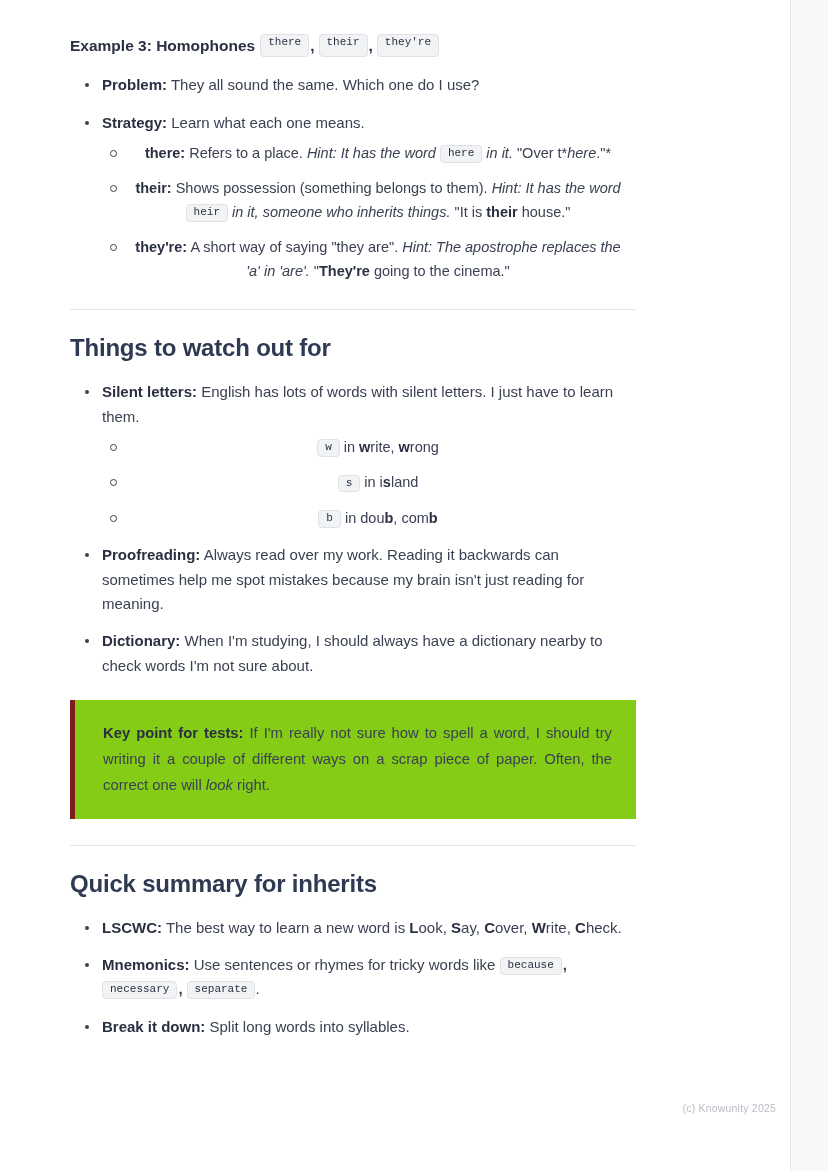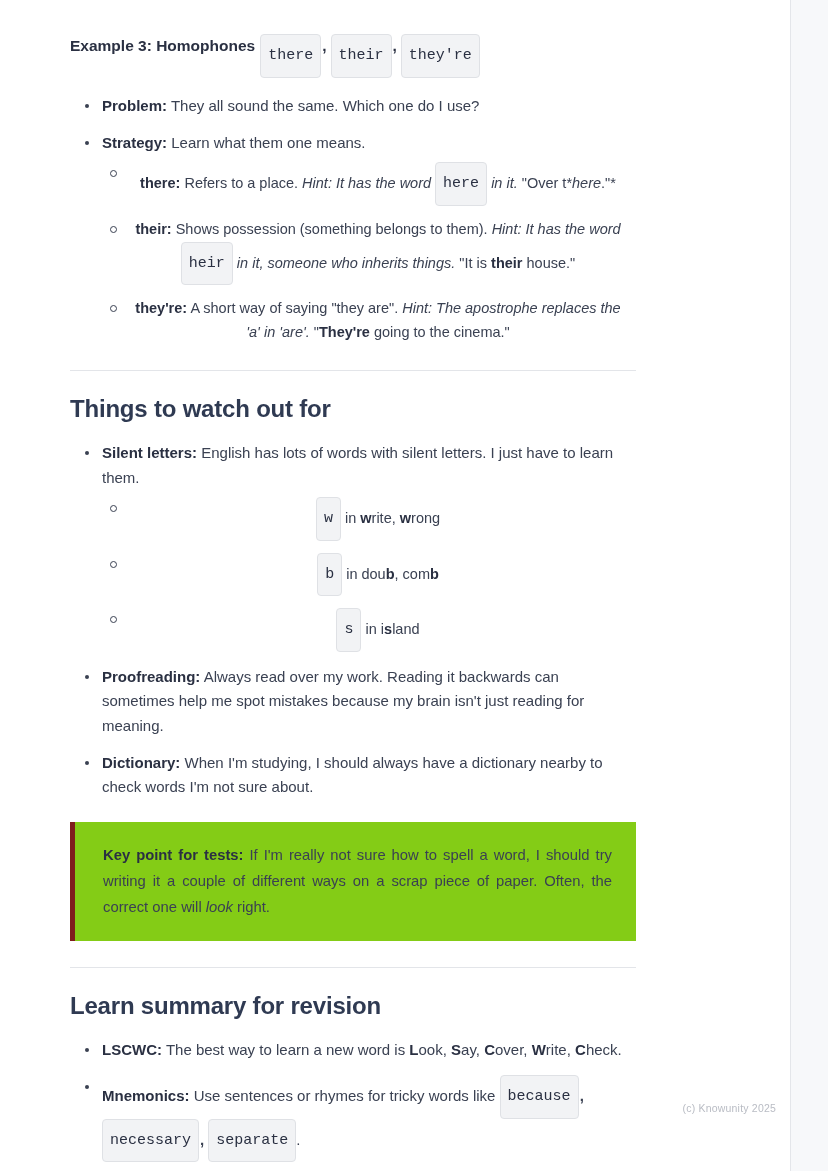--- a/index.html
+++ b/index.html
@@ -44,22 +44,22 @@
     margin-bottom: 16px;
     display: flex;
     flex-wrap: wrap;
   }
   .example-head .title { margin-right: 5px; }
   code.chip {
     font-family: "Liberation Mono", monospace;
     background: #f2f3f5;
     border: 1px solid #dfe1e5;
     border-radius: 4px;
-    padding: 10px 7px;
-    font-size: 15px;
+    padding: 0 7px;
+    font-size: 11px;
     color: #2a3042;
     font-weight: normal;
     display: inline-block;
     line-height: 1.45;
     vertical-align: middle;
   }
   .comma { margin: 0 4px 0 1px; font-weight: bold; }
   ul.bullets {
     list-style: none;
     margin: 8px;
@@ -159,21 +159,21 @@
       <code class="chip">their</code>
         <span class="comma">,</span>
       <code class="chip">they're</code>
     </div>
 
     <ul class="bullets">
       <li>
         <b>Problem:</b><span> They all sound the same. Which one do I use?</span>
       </li>
       <li>
-        <b>Strategy:</b><span> Learn what them one means.</span>
+        <b>Strategy:</b><span> Learn what each one means.</span>
 
         <ul class="sub">
           <li>
             <b>there:</b><span> Refers to a place. </span><i>Hint:</i><i> It has the word </i><code class="chip">here</code><i> in it. </i><span>"Over t*</span><i>here</i><span>."*</span>
           </li>
           <li>
             <b>their:</b><span> Shows possession (something belongs to them). </span><i>Hint:</i><i> It has the word </i><code class="chip">heir</code><i> in it, someone who inherits things.</i><span> "It is </span><b>their</b><span> house."</span>
           </li>
           <li>
             <b>they're:</b><span> A short way of saying "they are". </span><i>Hint:</i><i> The apostrophe replaces the 'a' in 'are'.</i><span> "</span><b>They're</b><span> going to the cinema."</span>
@@ -187,42 +187,42 @@
     <h2 class="section">Things to watch out for</h2>
 
     <ul class="bullets">
       <li>
         <b>Silent letters:</b><span> English has lots of words with silent letters. I just have to learn them.</span>
         <ul class="sub">
           <li class="inline-chip-line">
             <code class="chip">w</code><span> in </span><b>w</b><span>rite, </span><b>w</b><span>rong</span>
           </li>
           <li class="inline-chip-line">
+            <code class="chip">s</code><span> in i</span><b>s</b><span>land</span><b></b><span></span>
+          </li>
+          <li class="inline-chip-line">
             <code class="chip">b</code><span> in dou</span><b>b</b><span>, com</span><b>b</b><span></span>
-          </li>
-          <li class="inline-chip-line">
-            <code class="chip">s</code><span> in i</span><b>s</b><span>land</span><b></b><span></span>
           </li>
         </ul>
       </li>
       <li>
         <b>Proofreading:</b><span> Always read over my work. Reading it backwards can sometimes help me spot mistakes because my brain isn't just reading for meaning.</span>
       </li>
       <li>
         <b>Dictionary:</b><span> When I'm studying, I should always have a dictionary nearby to check words I'm not sure about.</span>
       </li>
     </ul>
 
     <div class="callout">
       <b>Key point for tests:</b><span> If I'm really not sure how to spell a word, I should try writing it a couple of different ways on a scrap piece of paper. Often, the correct one will </span><i>look</i><span> right.</span>
     </div>
 
     <hr class="sep">
 
-    <h2 class="section">Learn summary for revision</h2>
+    <h2 class="section">Quick summary for inherits</h2>
 
     <ul class="bullets">
       <li>
         <b>LSCWC:</b><span> The best way to learn a new word is </span><b>L</b><span>ook, </span><b>S</b><span>ay, </span><b>C</b><span>over, </span><b>W</b><span>rite, </span><b>C</b><span>heck.</span>
       </li>
       <li class="inline-chip-line">
         <b>Mnemonics:</b><span> Use sentences or rhymes for tricky words like </span><code class="chip">because</code><span class="comma">,</span><code class="chip">necessary</code><span class="comma">,</span><code class="chip">separate</code><span>.</span>
       </li>
       <li>
         <b>Break it down:</b><span> Split long words into syllables.</span>

